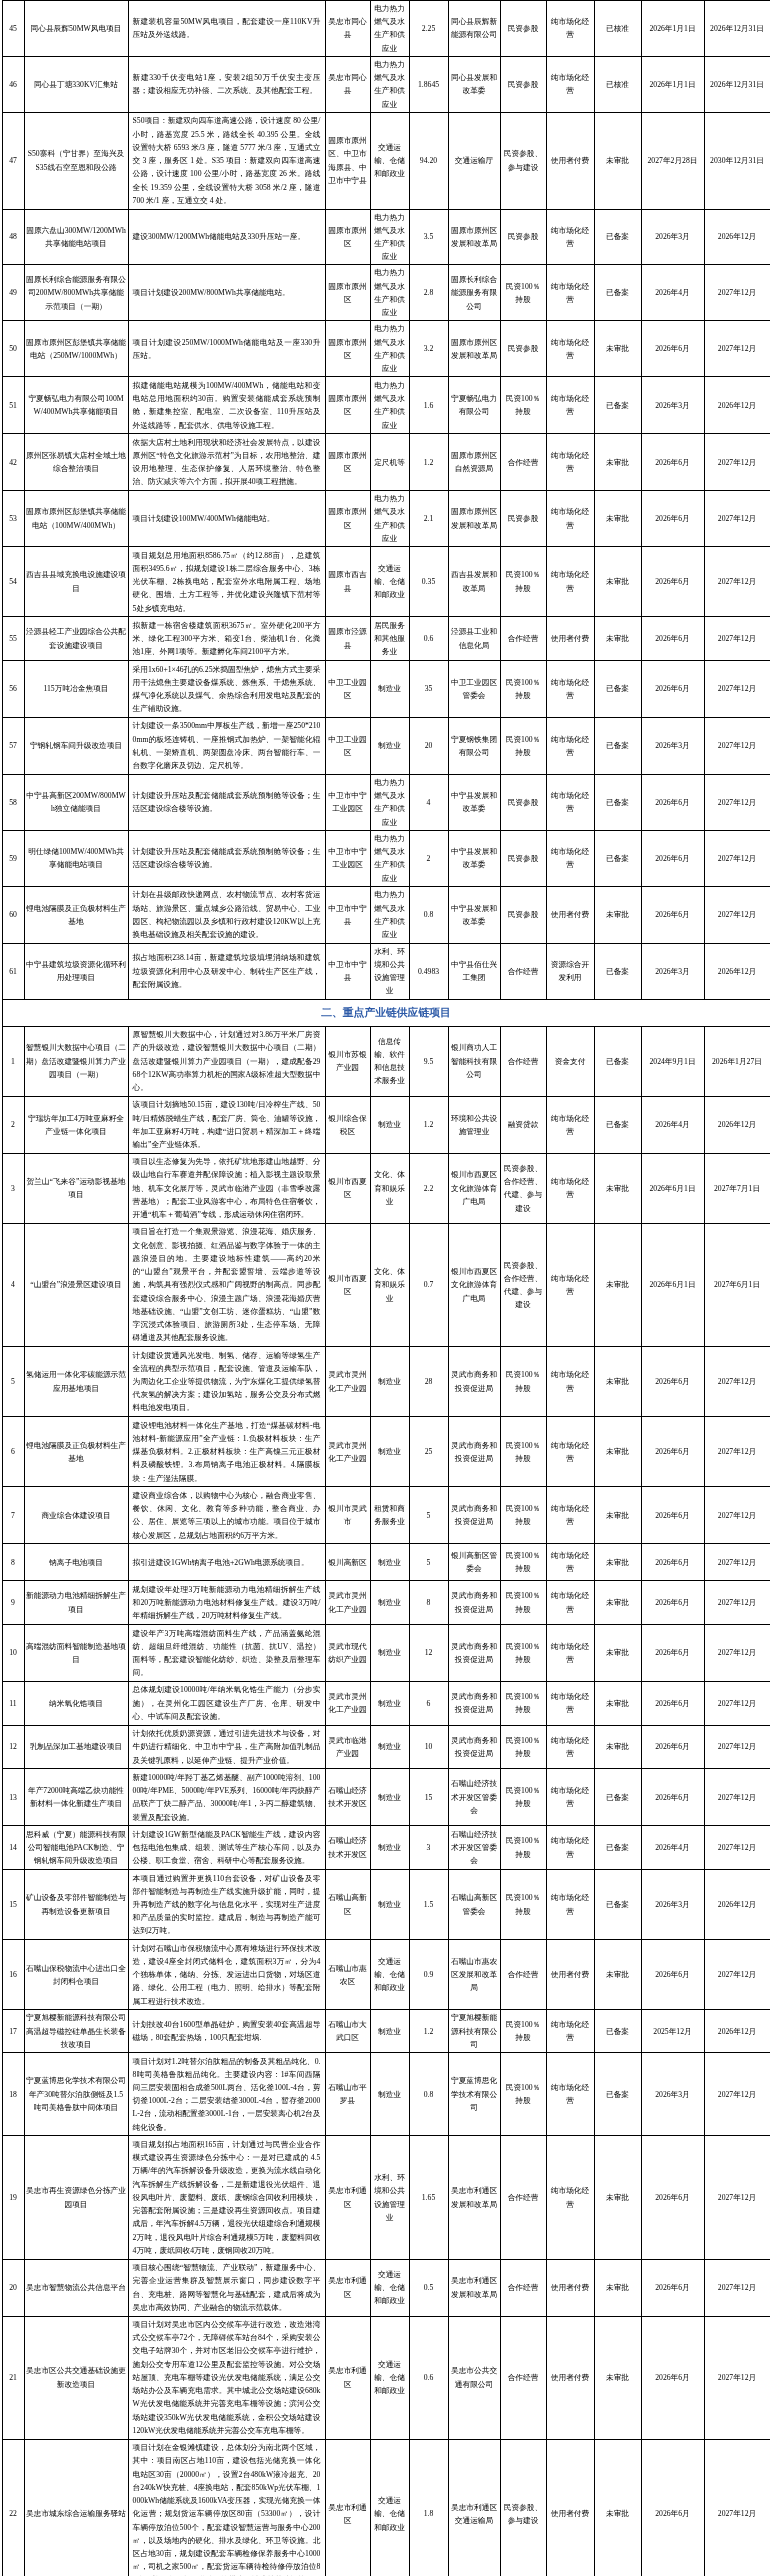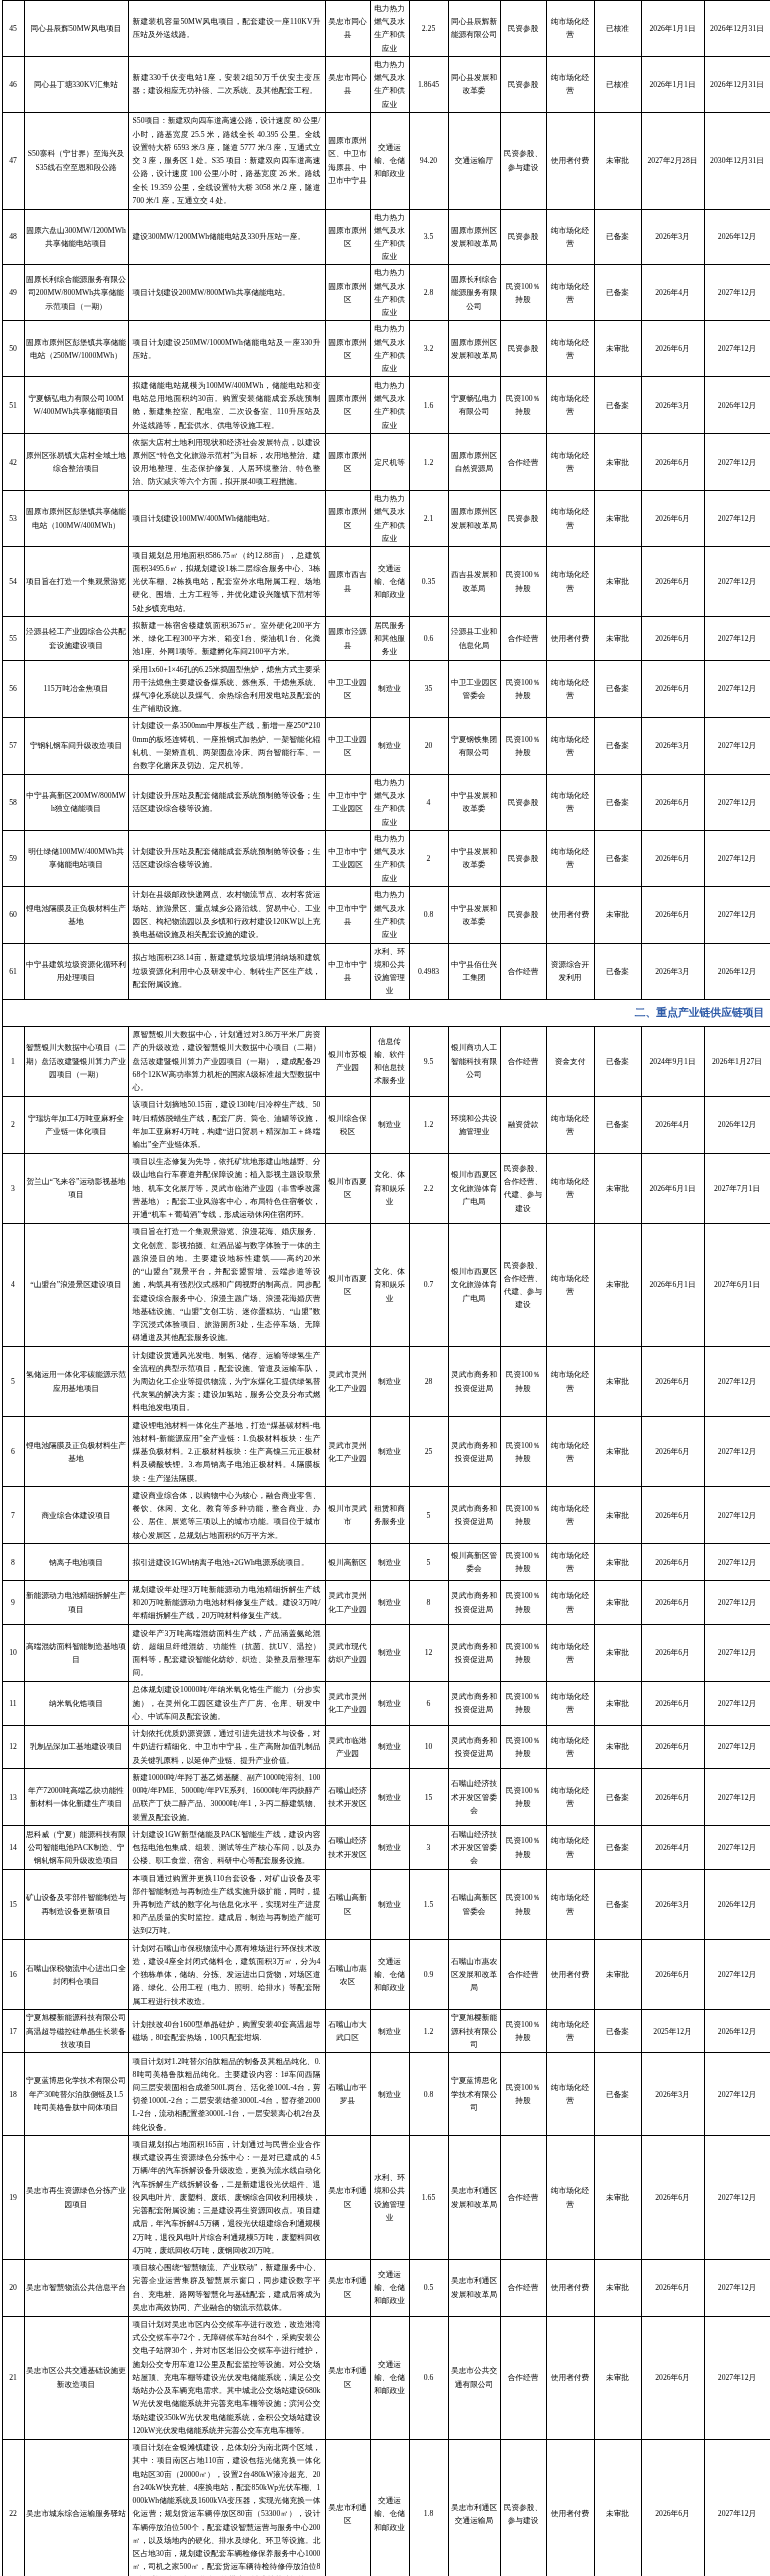--- a/index.html
+++ b/index.html
@@ -2,21 +2,21 @@
 <html style="font-size:8.2px"><head>
 <meta charset="utf-8">
 <style>
   html,body{margin:0;padding:0;background:#fff;}
   body{width:771px;font-family:"Liberation Serif","DejaVu Serif",serif;color:#000;}
   table{border-collapse:collapse;table-layout:fixed;margin:0 0 0 1.5px;width:768px;border:1px solid #000;}
   td{border:0.5px solid #000;font-size:7.7px;line-height:1.72;text-align:center;vertical-align:middle;padding:1px 1.5px;word-break:break-all;overflow:hidden;}
   tr{height:37px;}
   td.desc{text-align:left;text-align:justify;padding:1.5px 4.1px;}
   tr.section-row{height:27px;}
-  tr.section-row td{text-align:right;font-weight:bold;font-size:10.8px;padding:2.1px 5.2px;border-left:1px solid #000;border-right:1px solid #000;}
+  tr.section-row td{text-align:center;font-weight:bold;font-size:10.8px;padding:2.1px 5.2px;border-left:1px solid #000;border-right:1px solid #000;}
 </style>
 </head>
 <body>
 
 <table>
   <colgroup>
     <col style="width:22px">
       <col style="width:104px">
       <col style="width:197px">
       <col style="width:45px">
@@ -151,21 +151,21 @@
         <td>2.1</td>
         <td>固原市原州区发展和改革局</td>
         <td>民资参股</td>
         <td>纯市场化经营</td>
         <td>未审批</td>
         <td>2026年6月</td>
         <td>2027年12月</td>
       </tr>
       <tr>
         <td>54</td>
-        <td>项目旨在打造一个集观景游览</td>
+        <td>西吉县县域充换电设施建设项目</td>
         <td class="desc">项目规划总用地面积8586.75㎡（约12.88亩），总建筑面积3495.6㎡，拟规划建设1栋二层综合服务中心、3栋光伏车棚、2栋换电站，配套室外水电附属工程、场地硬化、围墙、土方工程等，并优化建设兴隆镇下范村等5处乡镇充电站。</td>
         <td>固原市西吉县</td>
         <td>交通运输、仓储和邮政业</td>
         <td>0.35</td>
         <td>西吉县发展和改革局</td>
         <td>民资100％持股</td>
         <td>纯市场化经营</td>
         <td>未审批</td>
         <td>2026年6月</td>
         <td>2027年12月</td>

